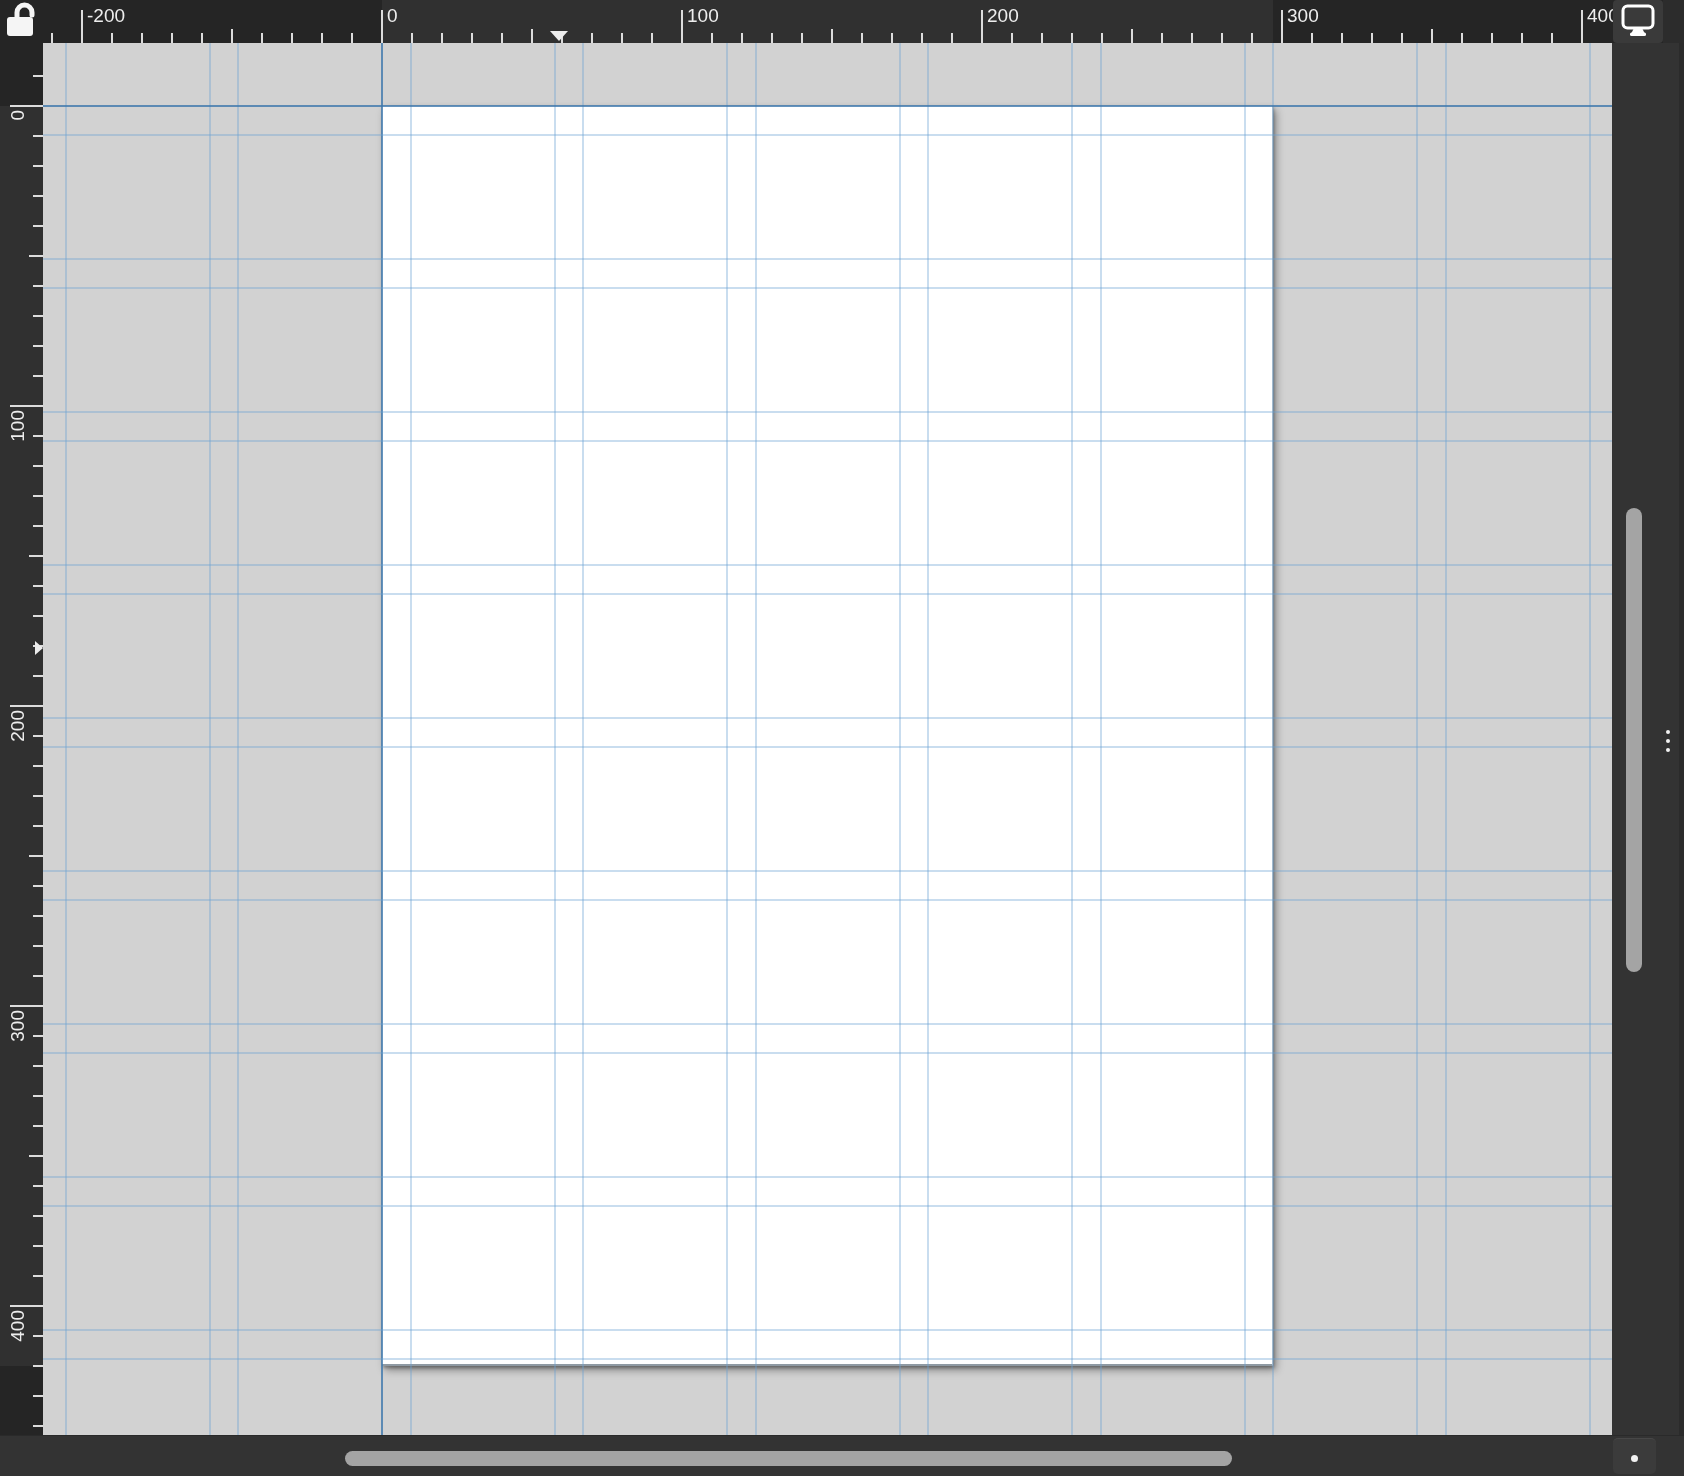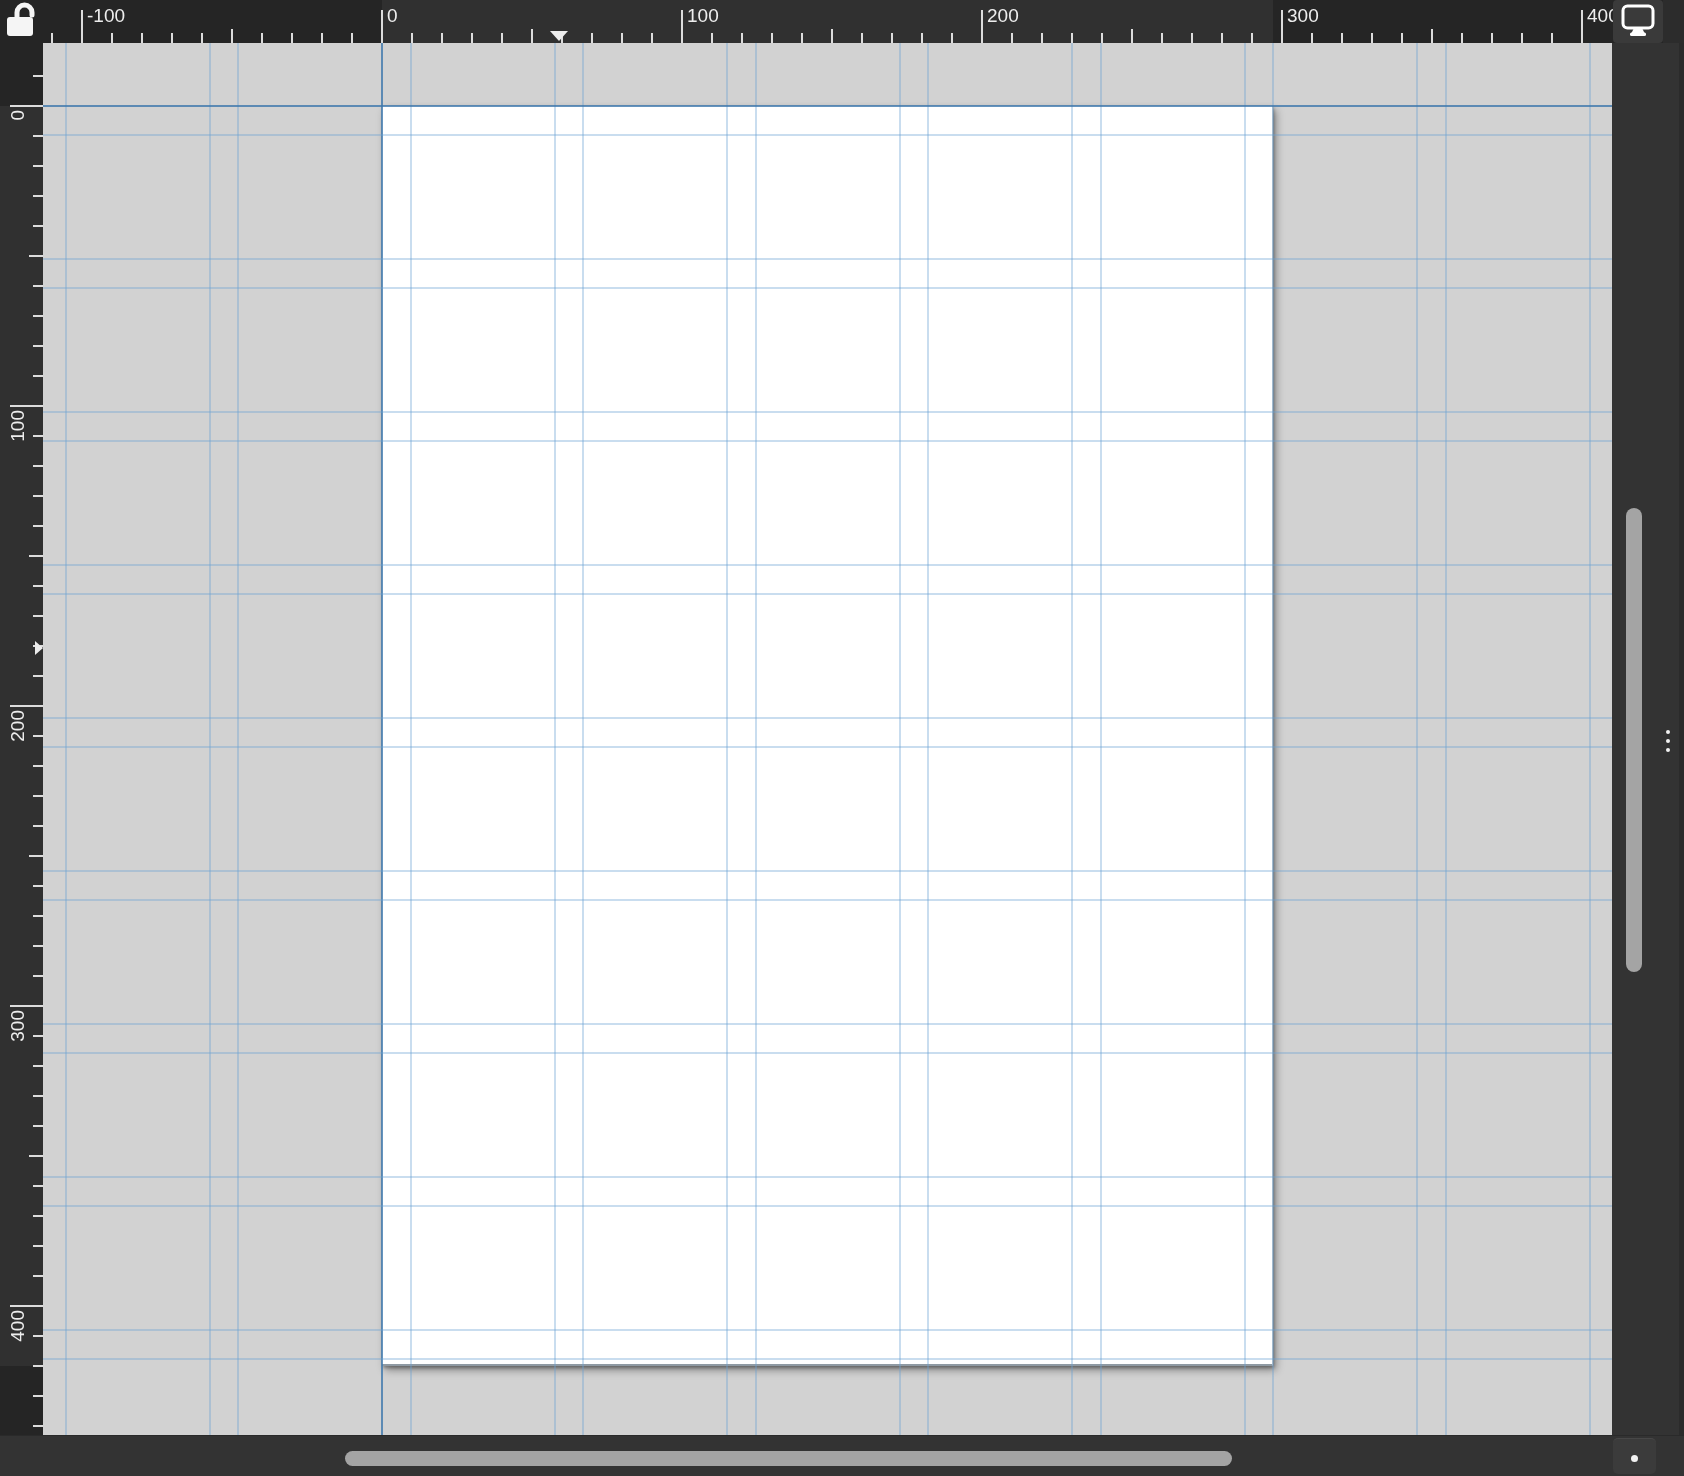--- a/index.html
+++ b/index.html
@@ -156,21 +156,21 @@
         <div class="gh" style="top: 1314.5px;"></div>
       </div>
   </div>
 
   <div id="ruler-h">
     <div class="ruler-highlight-h" id="hl-h" style="left: 382px; width: 891px;"></div>
     <div class="ruler-tail-h" id="tail-h" style="left: 1663px; width: 21px;"></div>
     <div id="hticks">
         <div class="tick-h" style="left: 51px;"></div>
         <div class="tick-h major" style="left: 81px;"></div>
-        <div class="hlabel" style="left: 87px;">-100</div>
+        <div class="hlabel" style="left: 87px;">-200</div>
         <div class="tick-h" style="left: 111px;"></div>
         <div class="tick-h" style="left: 141px;"></div>
         <div class="tick-h" style="left: 171px;"></div>
         <div class="tick-h" style="left: 201px;"></div>
         <div class="tick-h mid" style="left: 231px;"></div>
         <div class="tick-h" style="left: 261px;"></div>
         <div class="tick-h" style="left: 291px;"></div>
         <div class="tick-h" style="left: 321px;"></div>
         <div class="tick-h" style="left: 351px;"></div>
         <div class="tick-h major" style="left: 381px;"></div>

